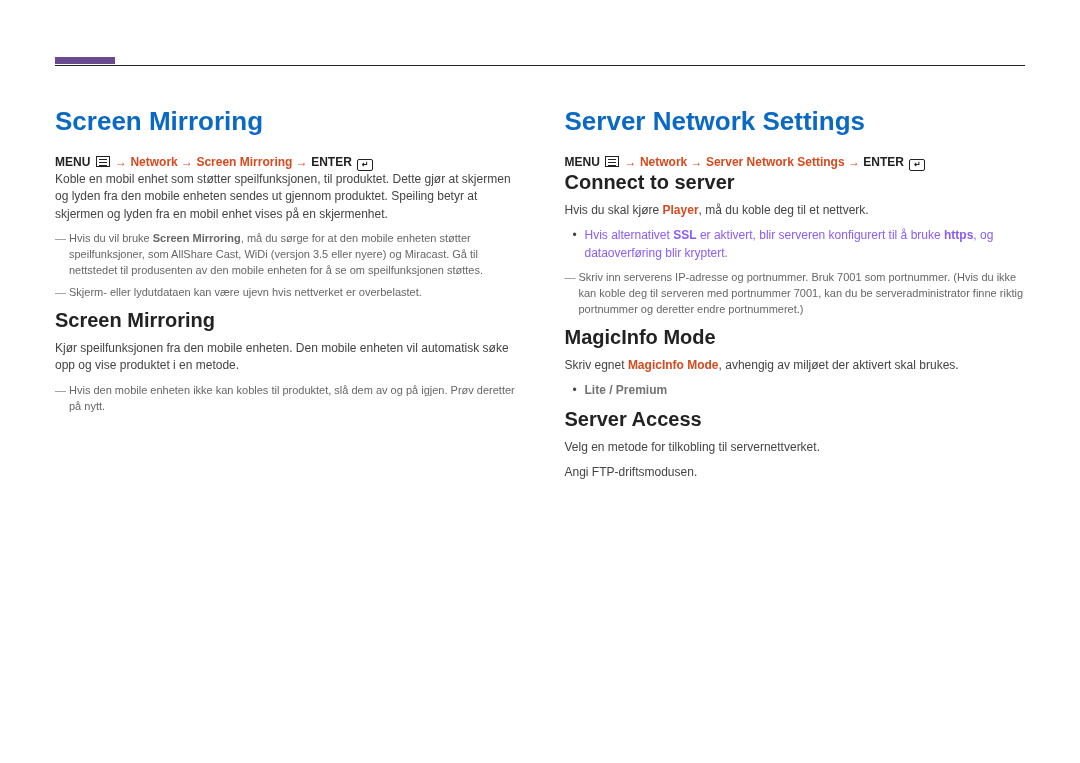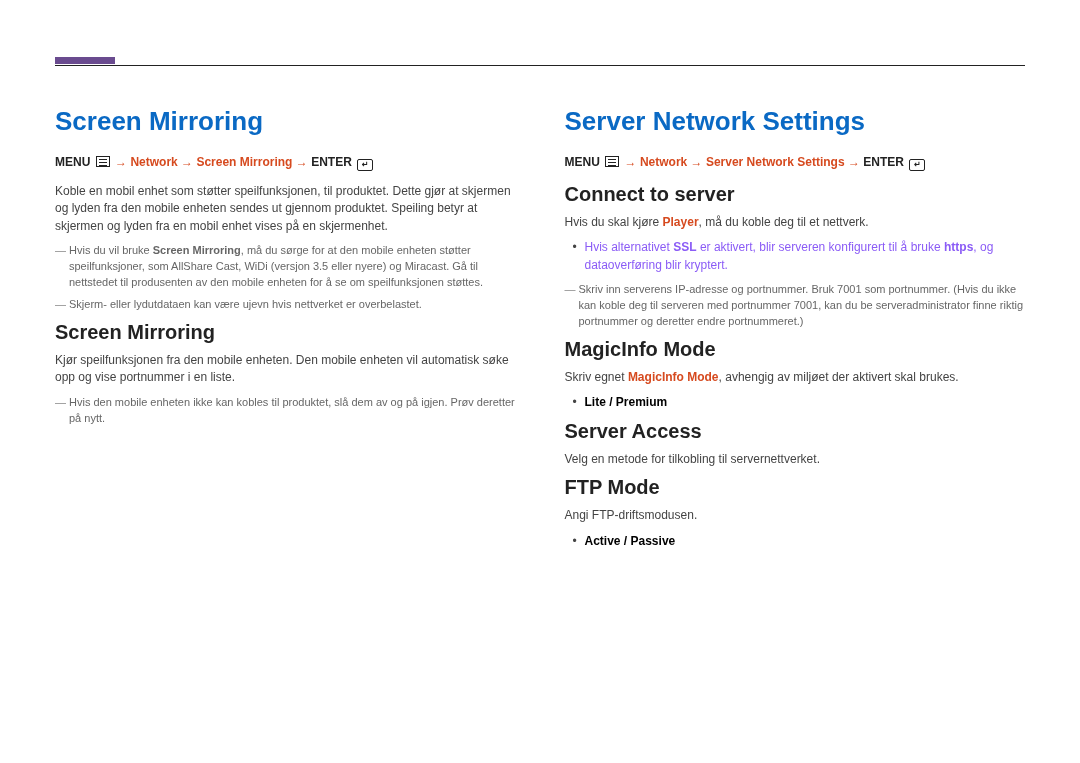--- a/index.html
+++ b/index.html
@@ -44,21 +44,21 @@
   h2 {
     color: #222;
     font-size: 20px;
     font-weight: 600;
     margin-bottom: 8px;
   }
   .menu-path {
     font-size: 12px;
     font-weight: 700;
     color: #222;
-    margin-bottom: 12px;
+    margin-bottom: 0;
   }
   .menu-path .nav { color: #d64a1f; font-weight: 700; }
   .menu-path .enter { font-weight: 700; }
   .icon-box {
     display: inline-block;
     width: 14px;
     height: 11px;
     border: 1px solid #222;
     vertical-align: -1px;
     margin: 0 2px;
@@ -119,21 +119,21 @@
     position: relative;
     margin-bottom: 4px;
   }
   .bullet-list li::before {
     content: "•";
     position: absolute;
     left: 8px;
     color: #444;
   }
   .bullet-list li.option {
-    color: #000000;
+    color: #737373;
     font-weight: 700;
   }
   .bullet-list li.option::before { color: #444; font-weight: 400; }
   b { font-weight: 700; }
   .hl { color: #d64a1f; font-weight: 700; }
 </style>
 </head>
 <body>
 
 <div class="page">
@@ -160,21 +160,21 @@
       <p class="body">Koble en mobil enhet som støtter speilfunksjonen, til produktet. Dette gjør at skjermen og lyden fra den mobile enheten sendes ut gjennom produktet. Speiling betyr at skjermen og lyden fra en mobil enhet vises på en skjermenhet.</p>
 
       <ul class="note-list">
         <li>
           <span>Hvis du vil bruke </span><b>Screen Mirroring</b><span>, må du sørge for at den mobile enheten støtter speilfunksjoner, som AllShare Cast, WiDi (versjon 3.5 eller nyere) og Miracast. Gå til nettstedet til produsenten av den mobile enheten for å se om speilfunksjonen støttes.</span>
         </li>
         <li>Skjerm- eller lydutdataen kan være ujevn hvis nettverket er overbelastet.</li>
       </ul>
 
       <h2>Screen Mirroring</h2>
-      <p class="body">Kjør speilfunksjonen fra den mobile enheten. Den mobile enheten vil automatisk søke opp og vise portnummer i en liste.</p>
+      <p class="body">Kjør speilfunksjonen fra den mobile enheten. Den mobile enheten vil automatisk søke opp og vise produktet i en metode.</p>
       <ul class="note-list">
         <li>Hvis den mobile enheten ikke kan kobles til produktet, slå dem av og på igjen. Prøv deretter på nytt.</li>
       </ul>
     </div>
 
     <div class="col">
       <h1>Server Network Settings</h1>
 
       <div class="menu-path">
         <span>MENU</span>
@@ -205,21 +205,17 @@
       <p class="body">
         <span>Skriv egnet </span><span class="hl">MagicInfo Mode</span><span>, avhengig av miljøet der aktivert skal brukes.</span>
       </p>
       <ul class="bullet-list">
         <li class="option">Lite / Premium</li>
       </ul>
 
       <h2>Server Access</h2>
       <p class="body">Velg en metode for tilkobling til servernettverket.</p>
 
-      <h2>FTP Mode</h2>
       <p class="body">Angi FTP-driftsmodusen.</p>
-      <ul class="bullet-list">
-        <li class="option">Active / Passive</li>
-      </ul>
     </div>
 
   </div>
 </div>
 
 </body></html>

